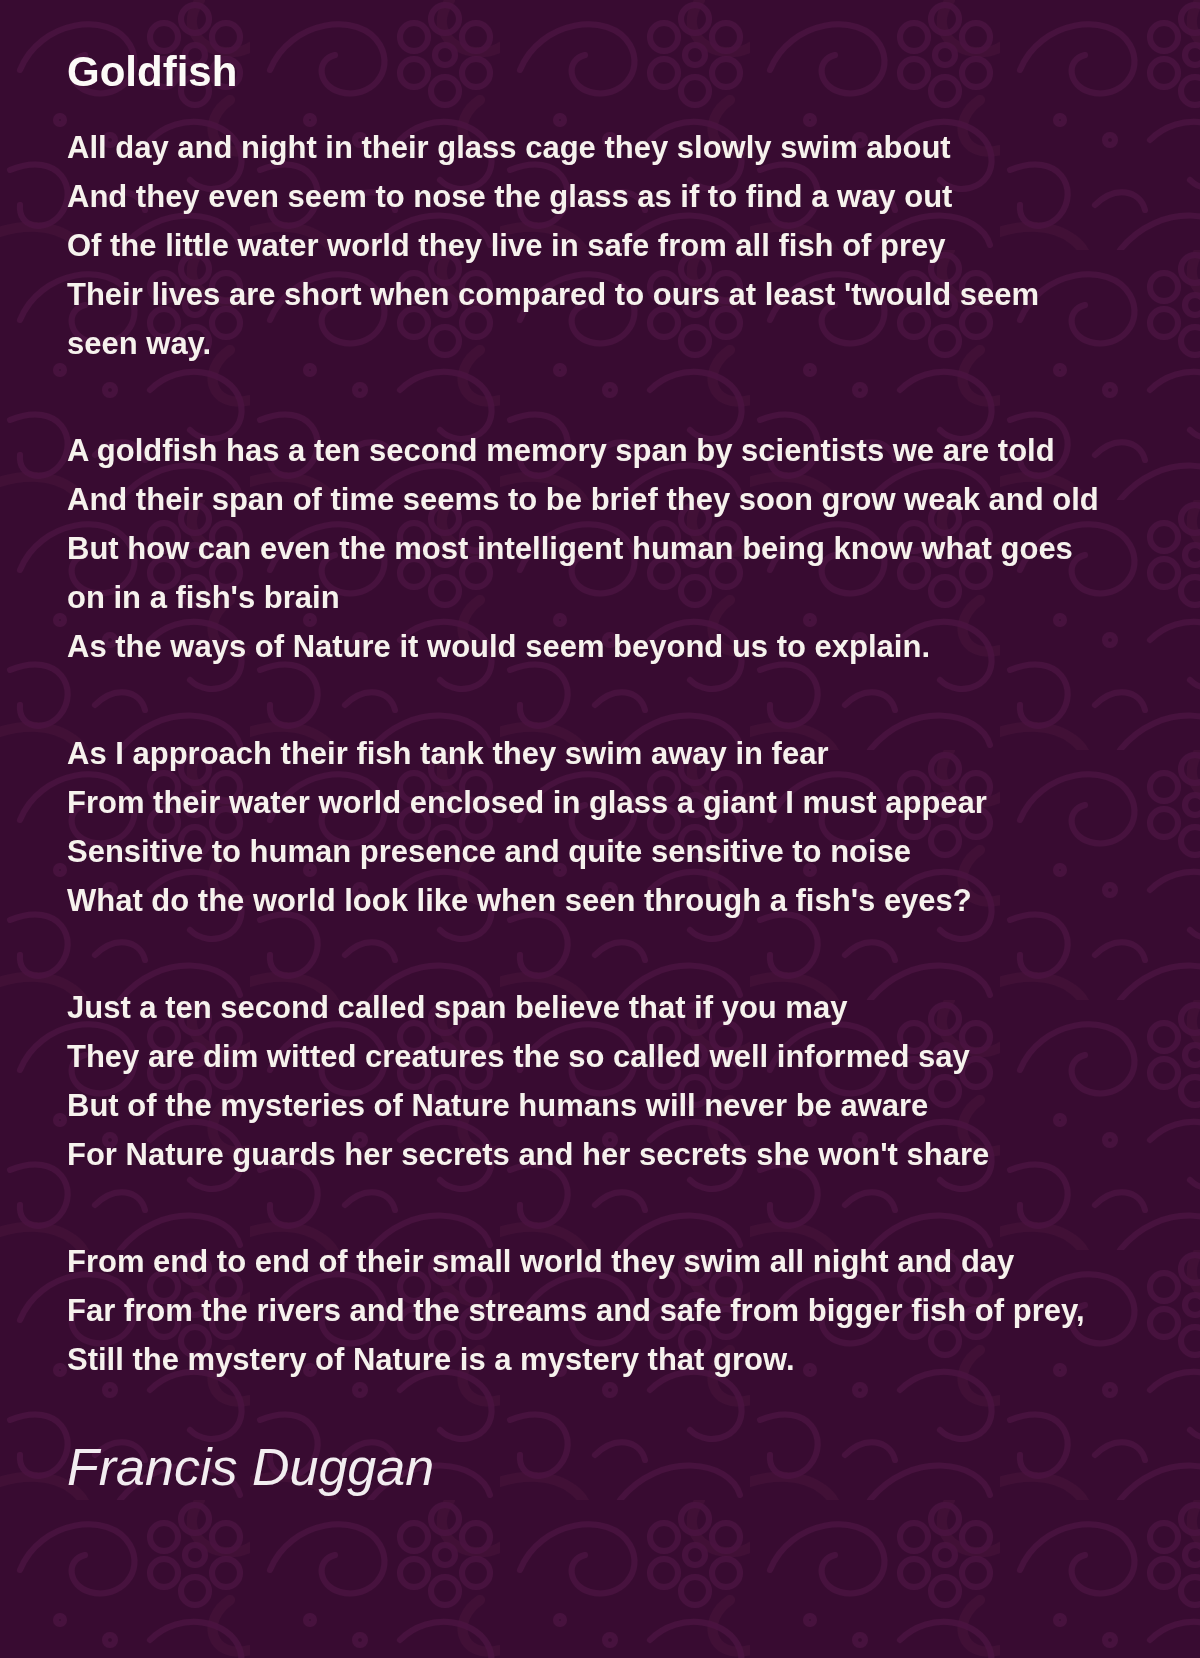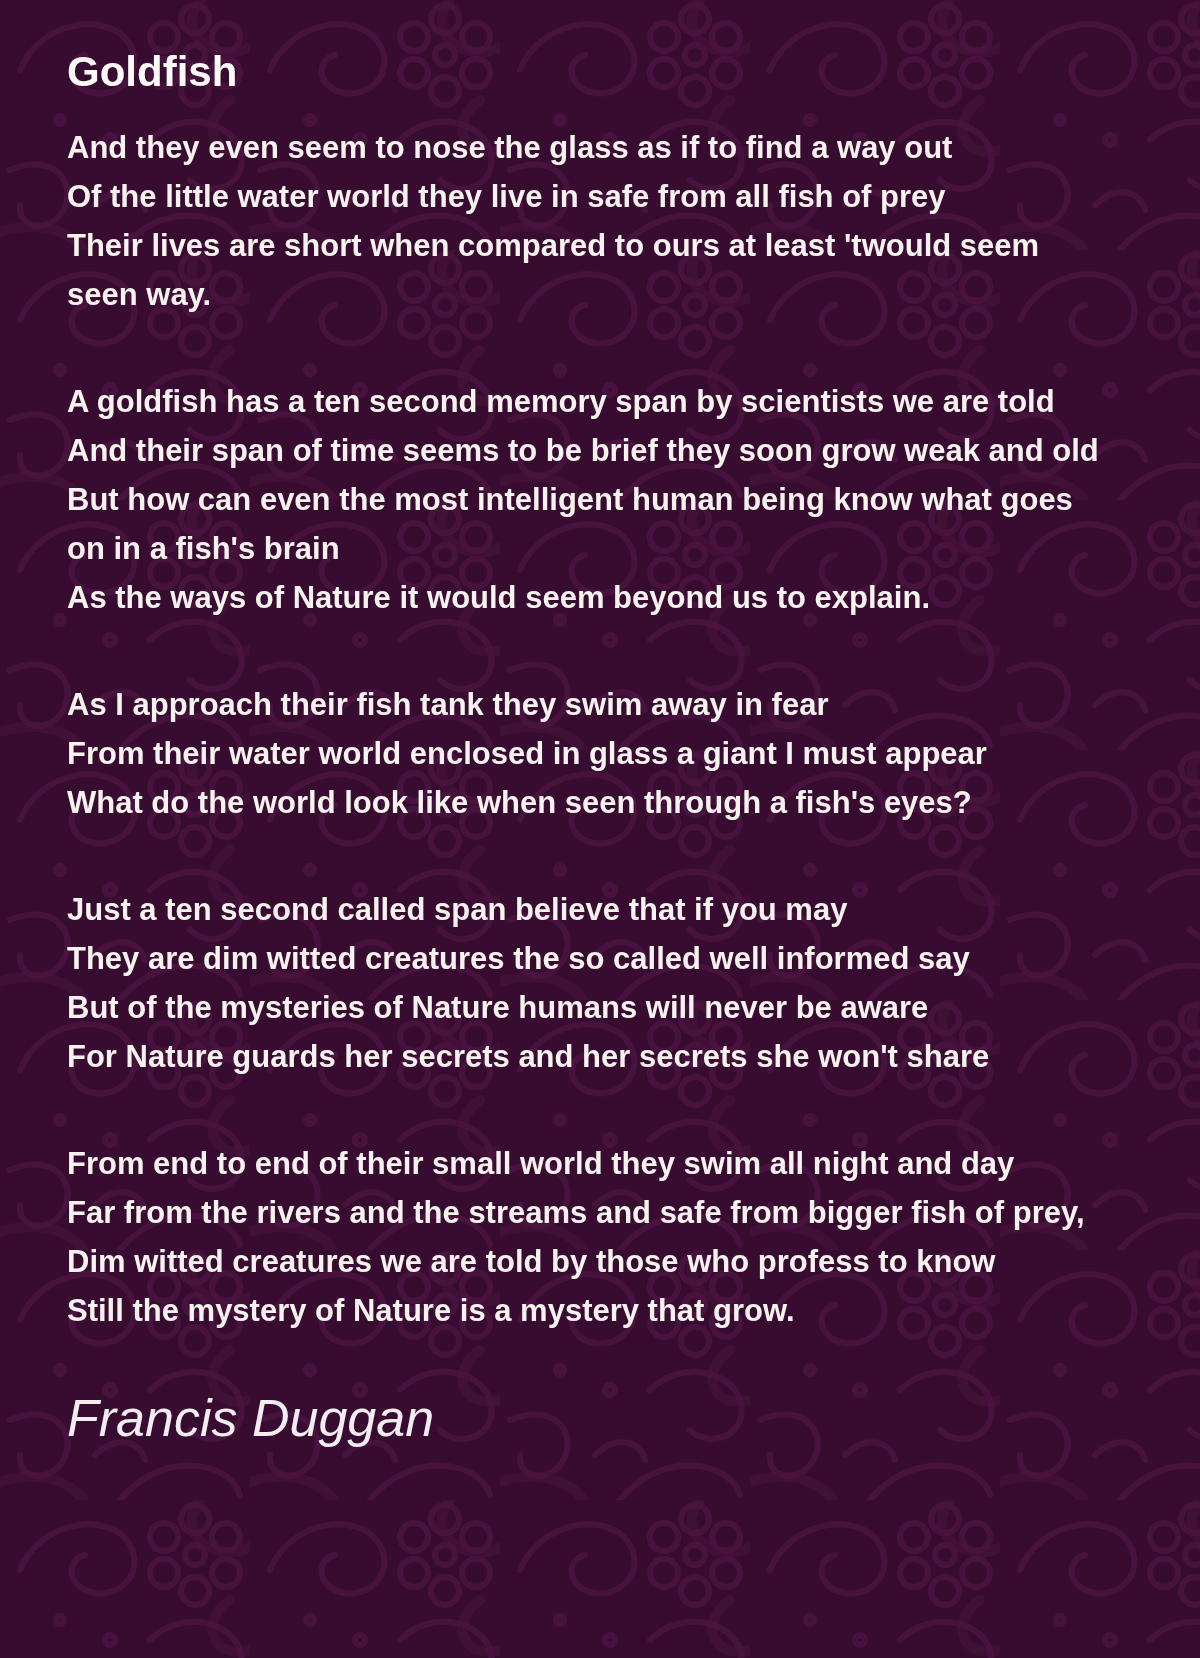--- a/index.html
+++ b/index.html
@@ -84,51 +84,52 @@
   <rect width="1200" height="1658" fill="url(#damask)"></rect>
 </svg>
 
 <div class="page">
 
   <h1 class="title">Goldfish</h1>
 
   <div>
 
     <div class="stanza">
+      <div class="line">All day and night in their glass cage they slowly swim about</div>
       <div class="line">And they even seem to nose the glass as if to find a way out</div>
       <div class="line">Of the little water world they live in safe from all fish of prey</div>
       <div class="line">Their lives are short when compared to ours at least 'twould seem</div>
       <div class="line">seen way.</div>
     </div>
 
     <div class="stanza">
       <div class="line">A goldfish has a ten second memory span by scientists we are told</div>
       <div class="line">And their span of time seems to be brief they soon grow weak and old</div>
       <div class="line">But how can even the most intelligent human being know what goes</div>
       <div class="line">on in a fish's brain</div>
       <div class="line">As the ways of Nature it would seem beyond us to explain.</div>
     </div>
 
     <div class="stanza">
       <div class="line">As I approach their fish tank they swim away in fear</div>
       <div class="line">From their water world enclosed in glass a giant I must appear</div>
+      <div class="line">Sensitive to human presence and quite sensitive to noise</div>
       <div class="line">What do the world look like when seen through a fish's eyes?</div>
     </div>
 
     <div class="stanza">
       <div class="line">Just a ten second called span believe that if you may</div>
       <div class="line">They are dim witted creatures the so called well informed say</div>
       <div class="line">But of the mysteries of Nature humans will never be aware</div>
       <div class="line">For Nature guards her secrets and her secrets she won't share</div>
     </div>
 
     <div class="stanza">
       <div class="line">From end to end of their small world they swim all night and day</div>
       <div class="line">Far from the rivers and the streams and safe from bigger fish of prey,</div>
-      <div class="line">Dim witted creatures we are told by those who profess to know</div>
       <div class="line">Still the mystery of Nature is a mystery that grow.</div>
     </div>
 
   </div>
 
   <div class="author">Francis Duggan</div>
 
 </div>
 
 </body></html>

